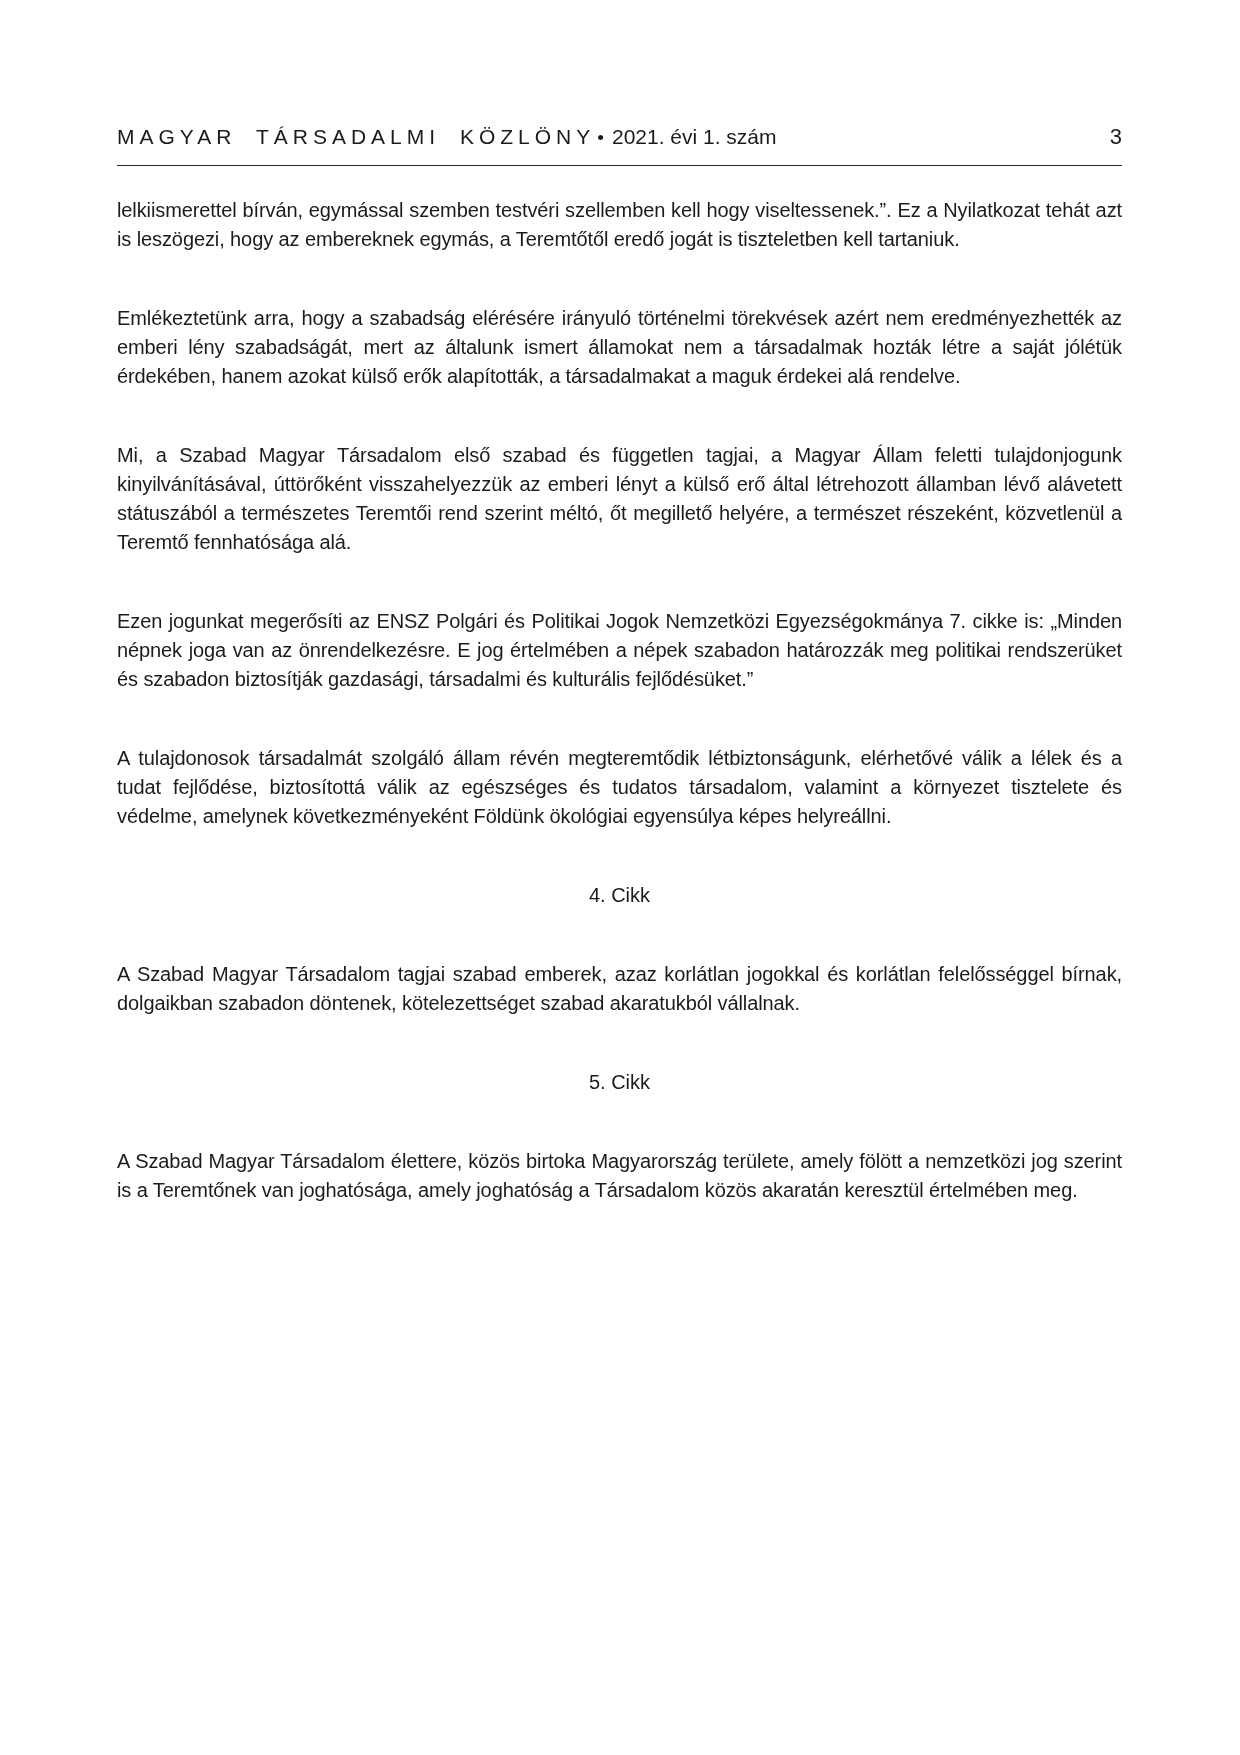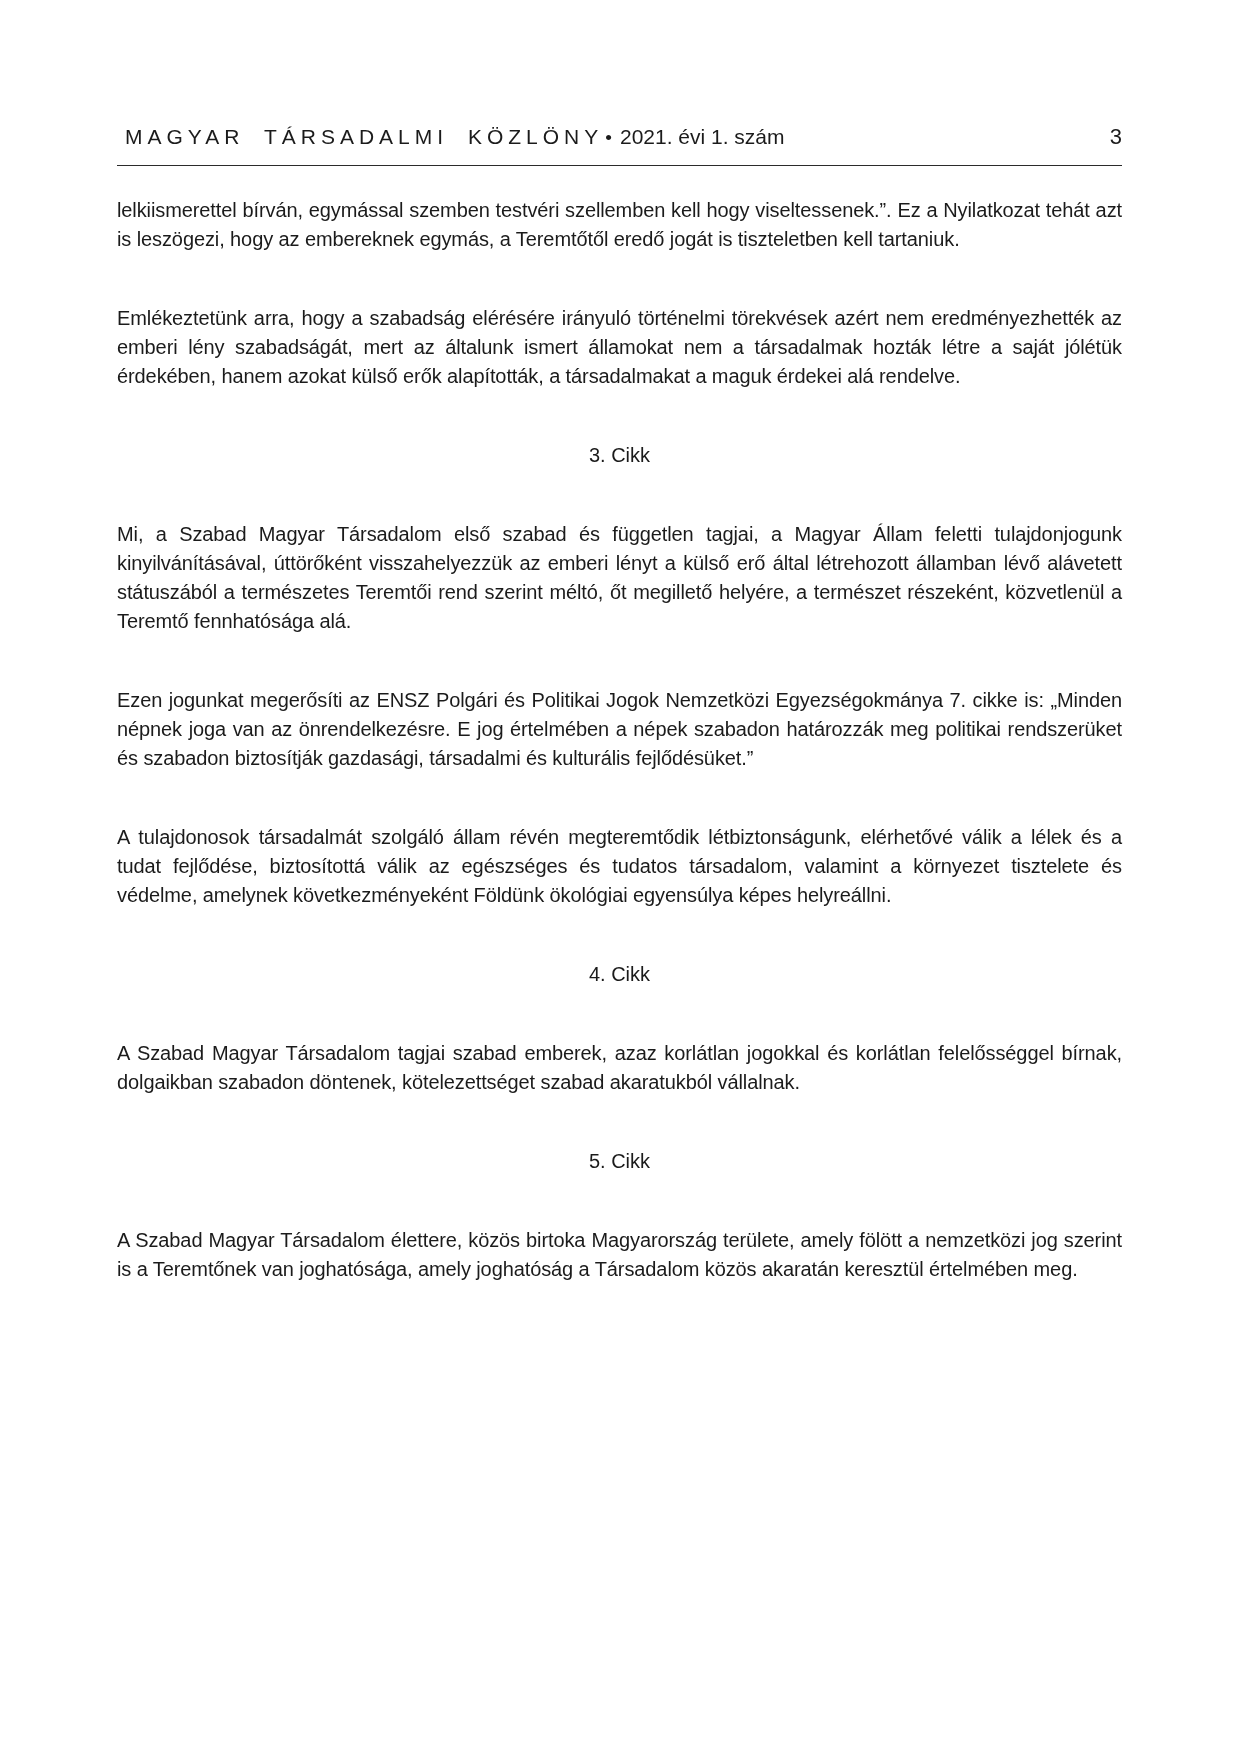--- a/index.html
+++ b/index.html
@@ -30,21 +30,20 @@
     color: #1b1b1b;
     white-space: nowrap;
   }
   .header-left {
     display: flex;
     align-items: baseline;
   }
   .journal-title {
     letter-spacing: 5px;
     word-spacing: 9px;
-    margin-left: 8px;
   }
   .separator {
     margin: 0 8px 0 2px;
     font-size: 19px;
   }
   .issue {
     letter-spacing: 0;
   }
   .page-number {
     font-size: 22px;
@@ -86,21 +85,20 @@
       <span class="issue">2021. évi 1. szám</span>
     </div>
     <div class="page-number">3</div>
   </header>
 
   <hr class="header-rule">
 
   <main class="content">
     <p class="para">lelkiismerettel bírván, egymással szemben testvéri szellemben kell hogy viseltessenek.”. Ez a Nyilatkozat tehát azt is leszögezi, hogy az embereknek egymás, a Teremtőtől eredő jogát is tiszteletben kell tartaniuk.</p>
     <p class="para">Emlékeztetünk arra, hogy a szabadság elérésére irányuló történelmi törekvések azért nem eredményezhették az emberi lény szabadságát, mert az általunk ismert államokat nem a társadalmak hozták létre a saját jólétük érdekében, hanem azokat külső erők alapították, a társadalmakat a maguk érdekei alá rendelve.</p>
-    <h2 class="article-heading">3. Cikk</h2>
     <p class="para">Mi, a Szabad Magyar Társadalom első szabad és független tagjai, a Magyar Állam feletti tulajdonjogunk kinyilvánításával, úttörőként visszahelyezzük az emberi lényt a külső erő által létrehozott államban lévő alávetett státuszából a természetes Teremtői rend szerint méltó, őt megillető helyére, a természet részeként, közvetlenül a Teremtő fennhatósága alá.</p>
     <p class="para">Ezen jogunkat megerősíti az ENSZ Polgári és Politikai Jogok Nemzetközi Egyezségokmánya 7. cikke is: „Minden népnek joga van az önrendelkezésre. E jog értelmében a népek szabadon határozzák meg politikai rendszerüket és szabadon biztosítják gazdasági, társadalmi és kulturális fejlődésüket.”</p>
     <p class="para">A tulajdonosok társadalmát szolgáló állam révén megteremtődik létbiztonságunk, elérhetővé válik a lélek és a tudat fejlődése, biztosítottá válik az egészséges és tudatos társadalom, valamint a környezet tisztelete és védelme, amelynek következményeként Földünk ökológiai egyensúlya képes helyreállni.</p>
     <h2 class="article-heading">4. Cikk</h2>
     <p class="para">A Szabad Magyar Társadalom tagjai szabad emberek, azaz korlátlan jogokkal és korlátlan felelősséggel bírnak, dolgaikban szabadon döntenek, kötelezettséget szabad akaratukból vállalnak.</p>
     <h2 class="article-heading">5. Cikk</h2>
     <p class="para">A Szabad Magyar Társadalom élettere, közös birtoka Magyarország területe, amely fölött a nemzetközi jog szerint is a Teremtőnek van joghatósága, amely joghatóság a Társadalom közös akaratán keresztül értelmében meg.</p>
   </main>
 
 </div>

